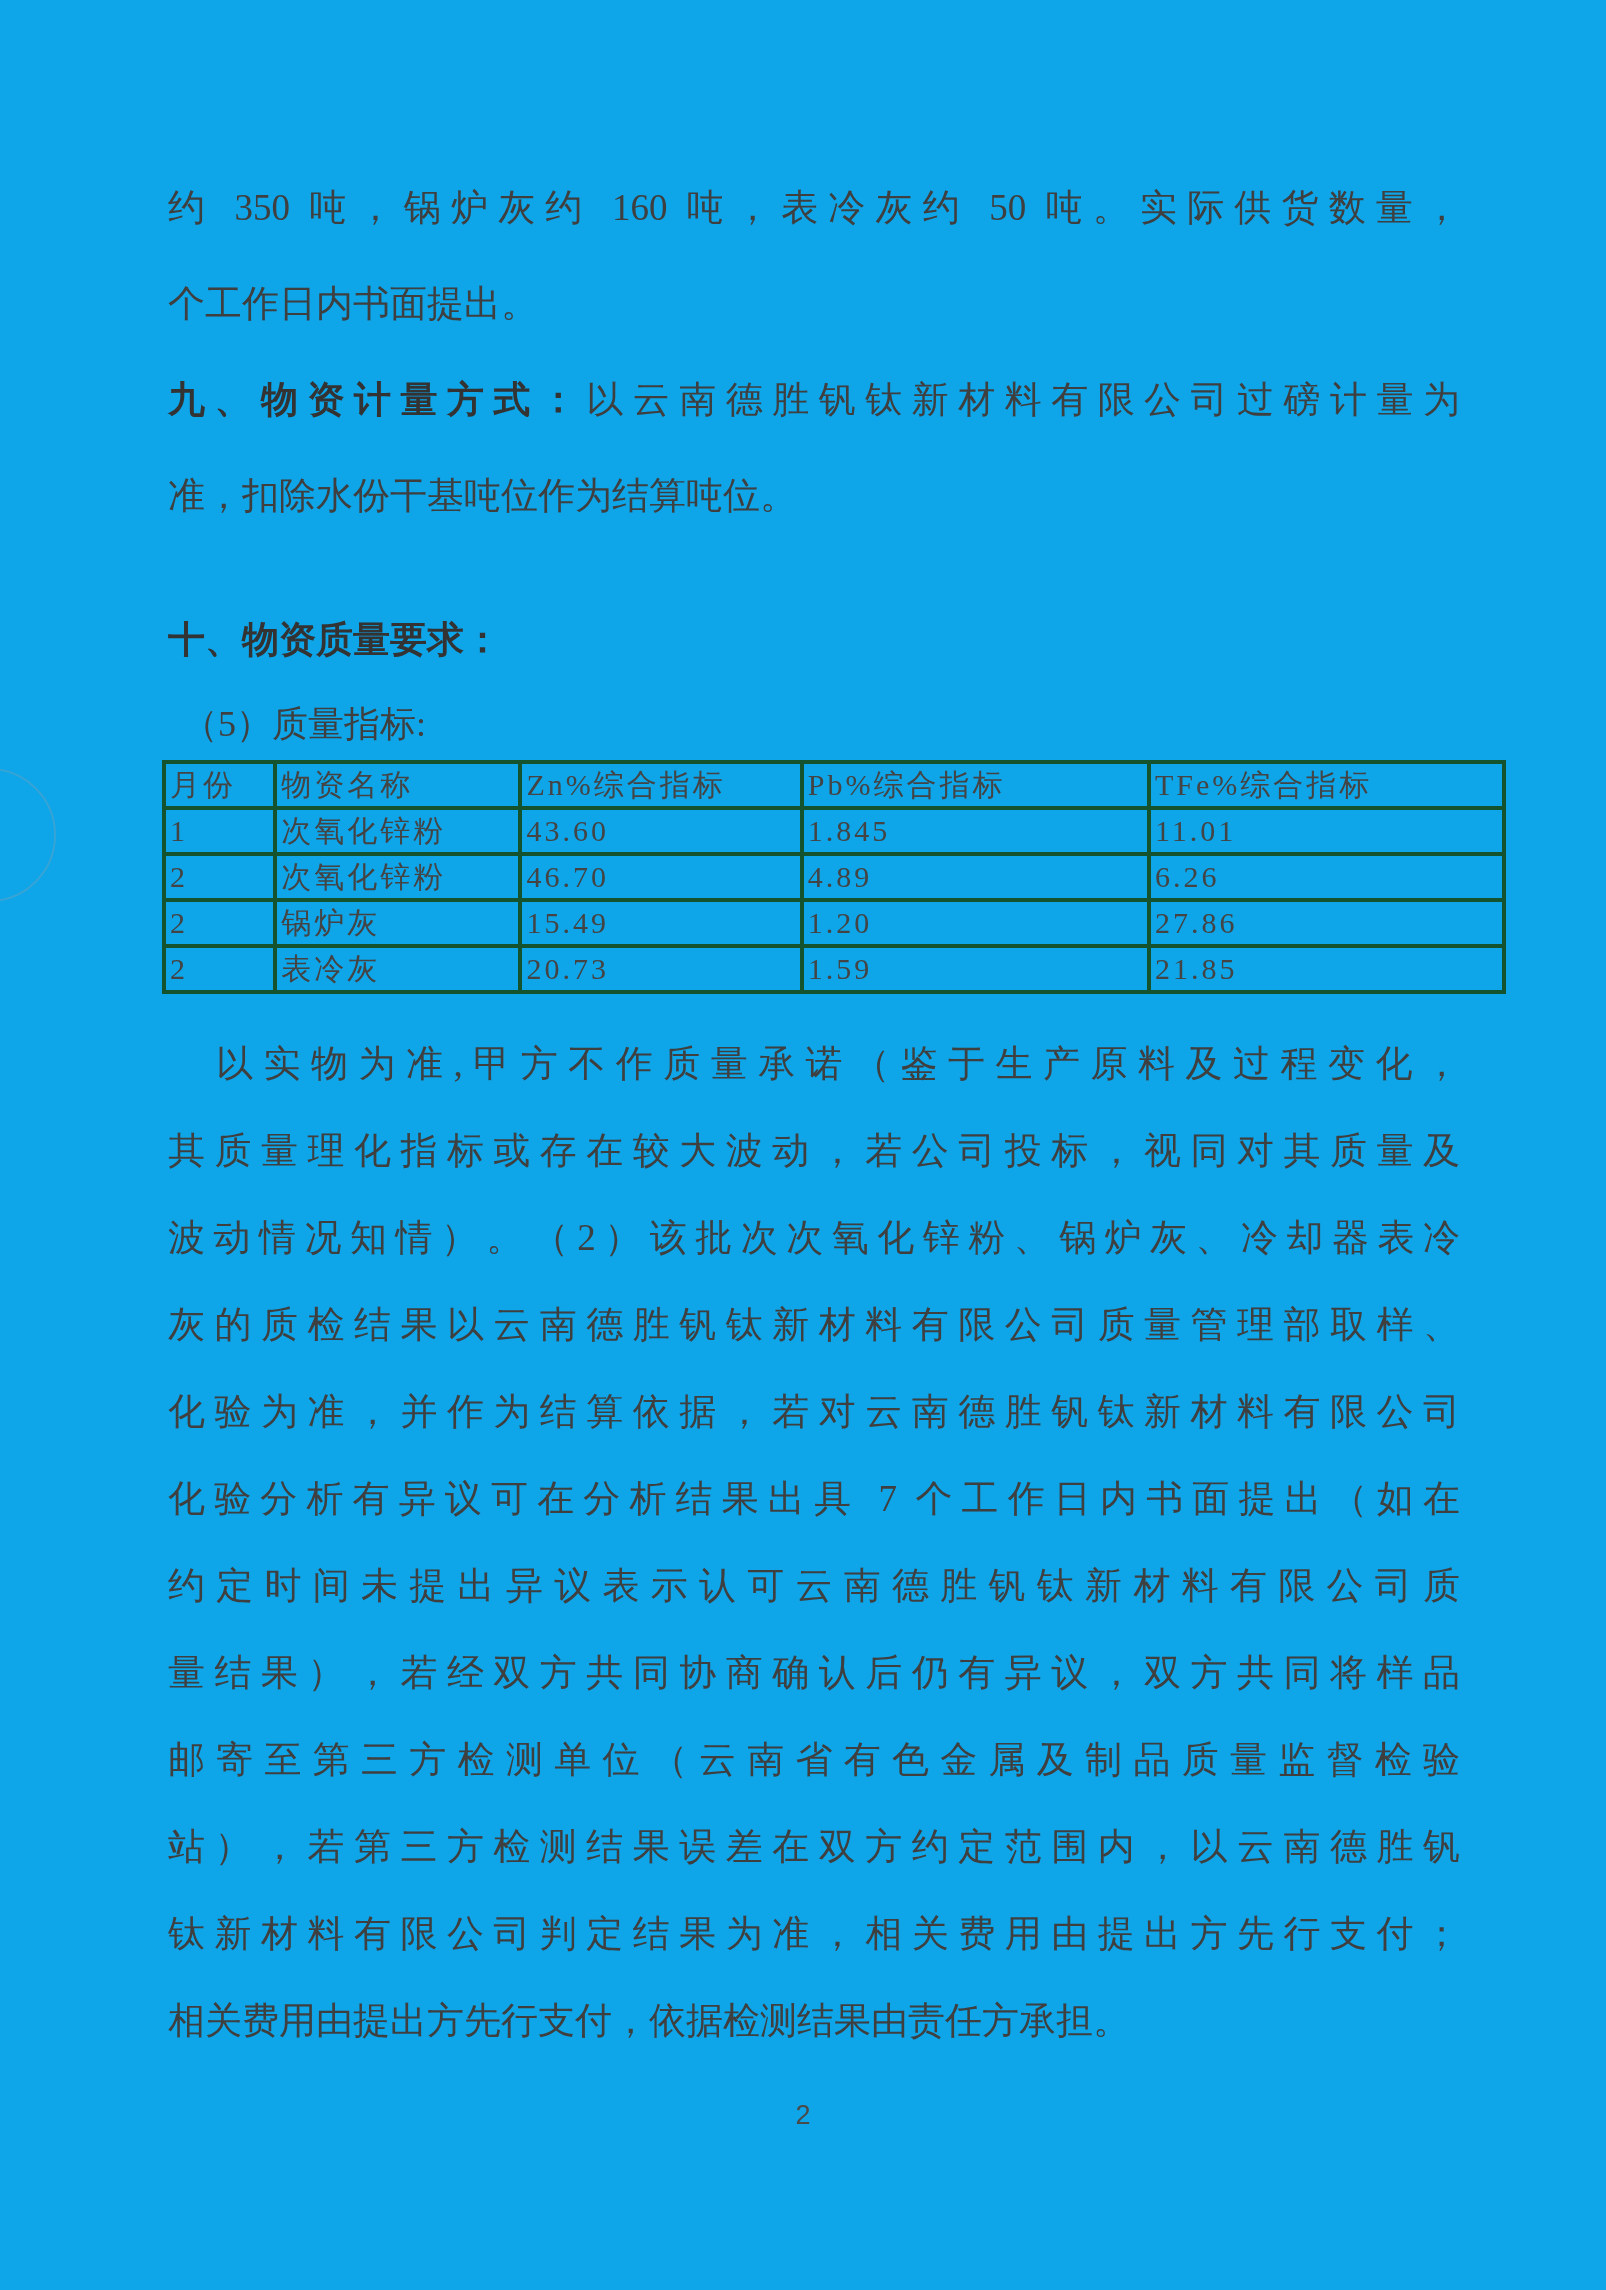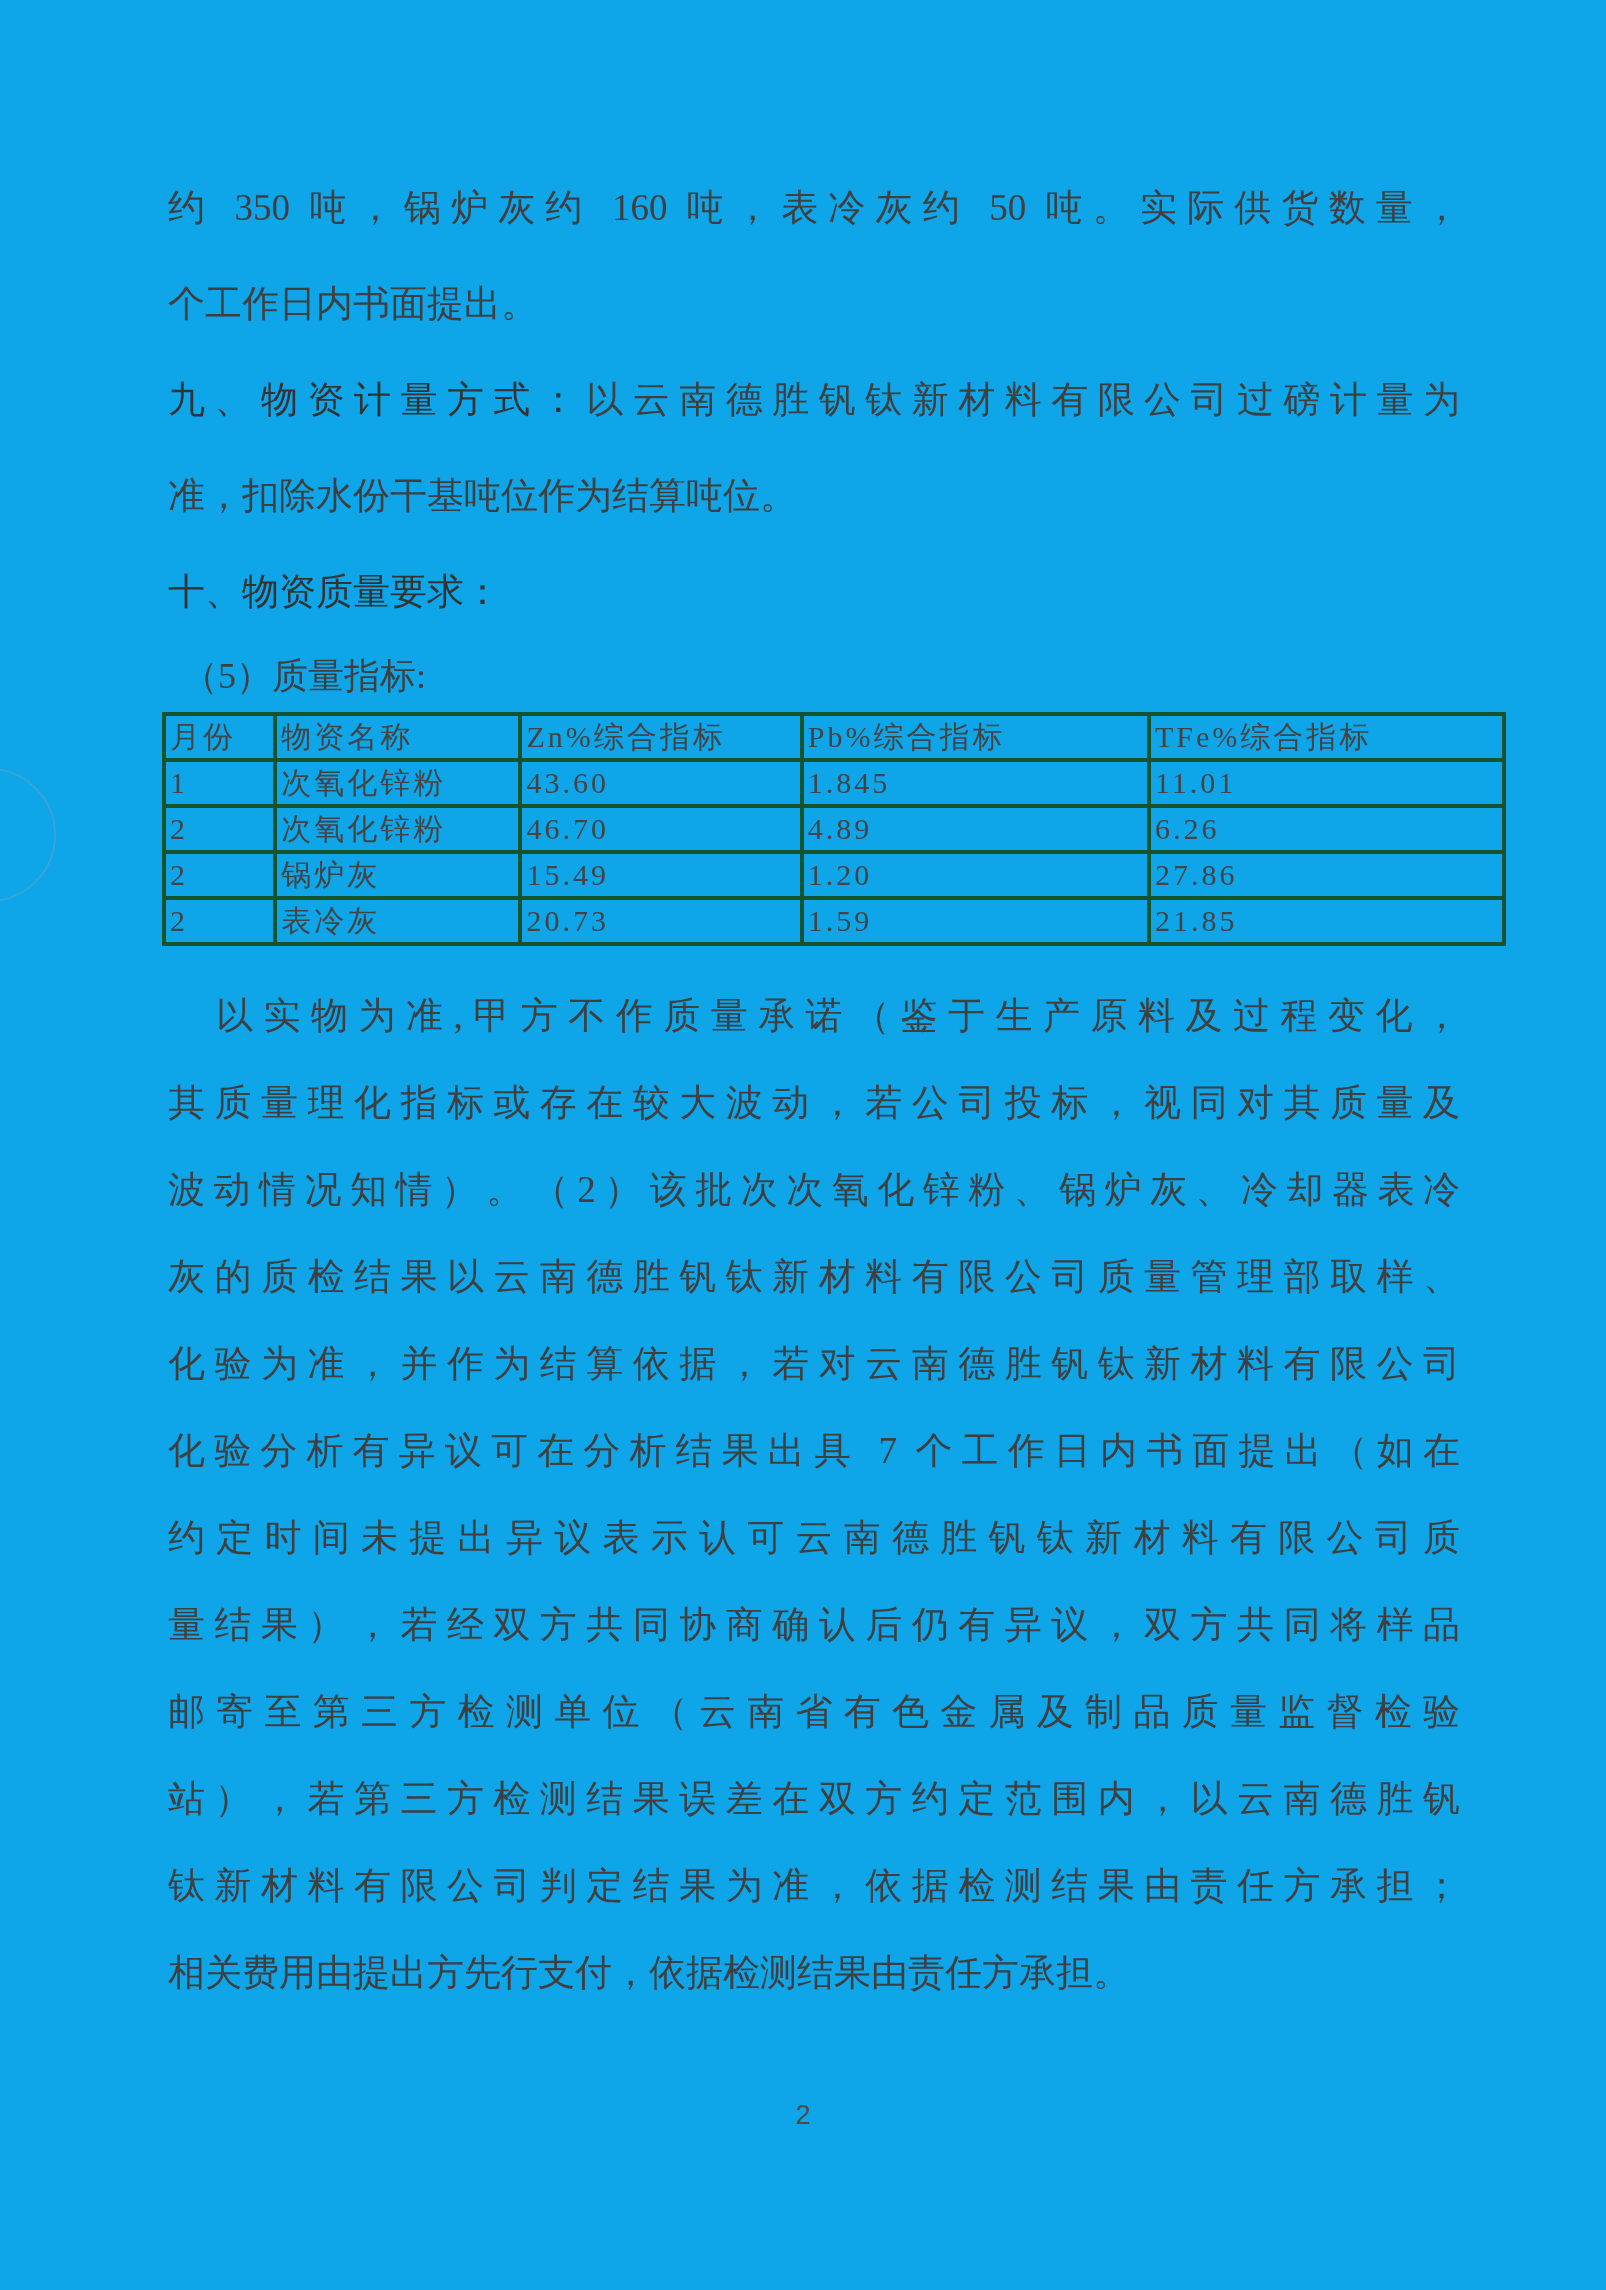--- a/index.html
+++ b/index.html
@@ -20,21 +20,21 @@
   .bline{
     height:96px;line-height:96px;
     font-size:37px;
     white-space:nowrap;
   }
   .just{
     white-space:normal;
     text-align:justify;
     text-align-last:justify;
   }
-  .bold{font-weight:normal;color:#333;}
+  .bold{font-weight:bold;color:#333;margin-top:48px;}
   .sub-label{
     height:72px;line-height:72px;
     font-size:36px;
     padding-left:14px;
   }
   table.qtable{
     border-collapse:collapse;
     width:1344px;
     margin-left:-6px;
     table-layout:fixed;
@@ -154,20 +154,20 @@
       <div class="pline first">以实物为准,甲方不作质量承诺（鉴于生产原料及过程变化，</div>
       <div class="pline">其质量理化指标或存在较大波动，若公司投标，视同对其质量及</div>
       <div class="pline">波动情况知情）。（2）该批次次氧化锌粉、锅炉灰、冷却器表冷</div>
       <div class="pline">灰的质检结果以云南德胜钒钛新材料有限公司质量管理部取样、</div>
       <div class="pline">化验为准，并作为结算依据，若对云南德胜钒钛新材料有限公司</div>
       <div class="pline">化验分析有异议可在分析结果出具 7 个工作日内书面提出（如在</div>
       <div class="pline">约定时间未提出异议表示认可云南德胜钒钛新材料有限公司质</div>
       <div class="pline">量结果），若经双方共同协商确认后仍有异议，双方共同将样品</div>
       <div class="pline">邮寄至第三方检测单位（云南省有色金属及制品质量监督检验</div>
       <div class="pline">站），若第三方检测结果误差在双方约定范围内，以云南德胜钒</div>
-      <div class="pline">钛新材料有限公司判定结果为准，依据检测结果由责任方承担；</div>
+      <div class="pline">钛新材料有限公司判定结果为准，相关费用由提出方先行支付；</div>
       <div class="pline last">相关费用由提出方先行支付，依据检测结果由责任方承担。</div>
     </div>
 
   </div>
 
   <div class="page-number">2</div>
 </div>
 
 </body></html>

